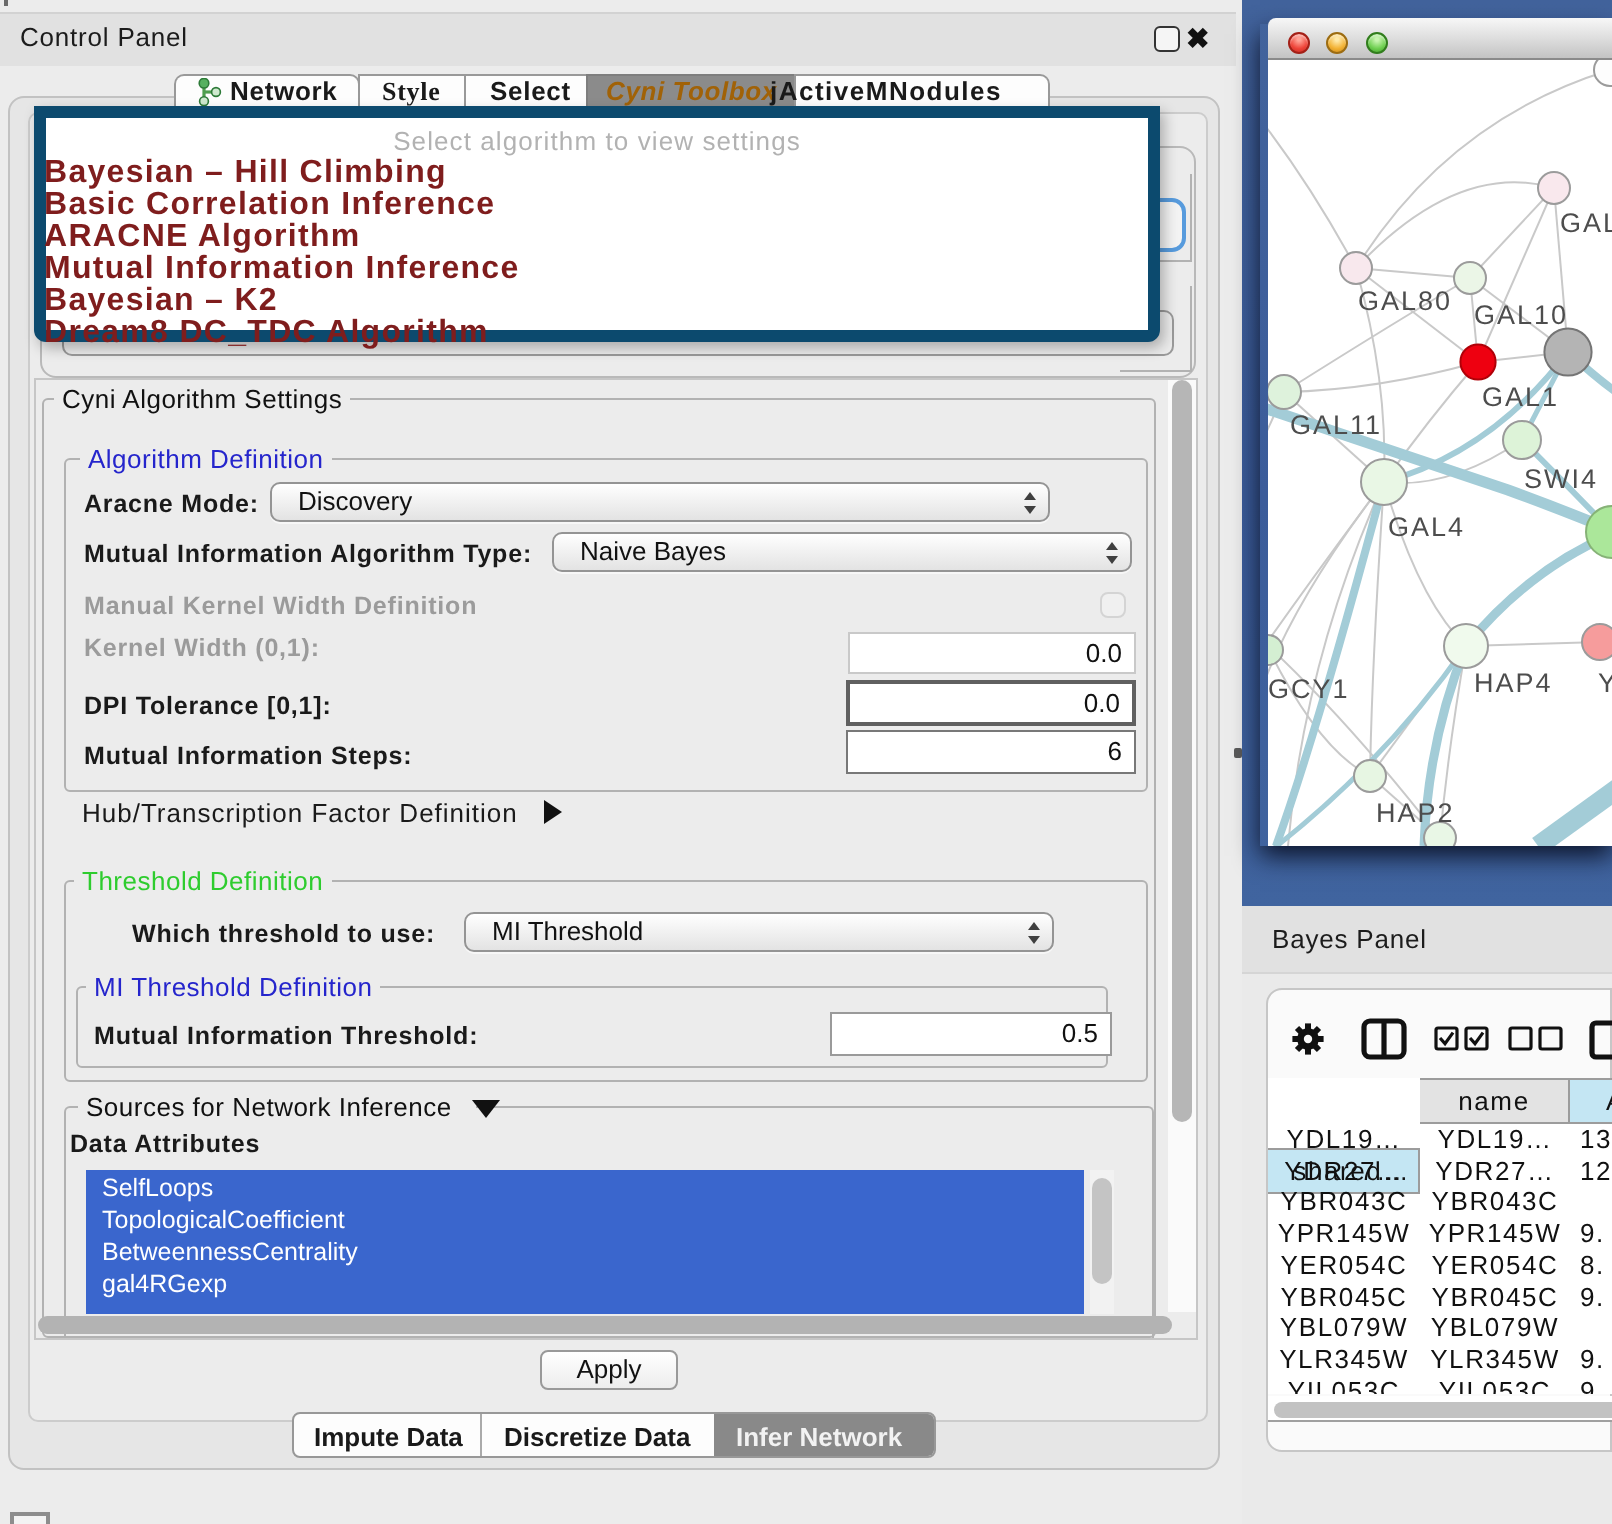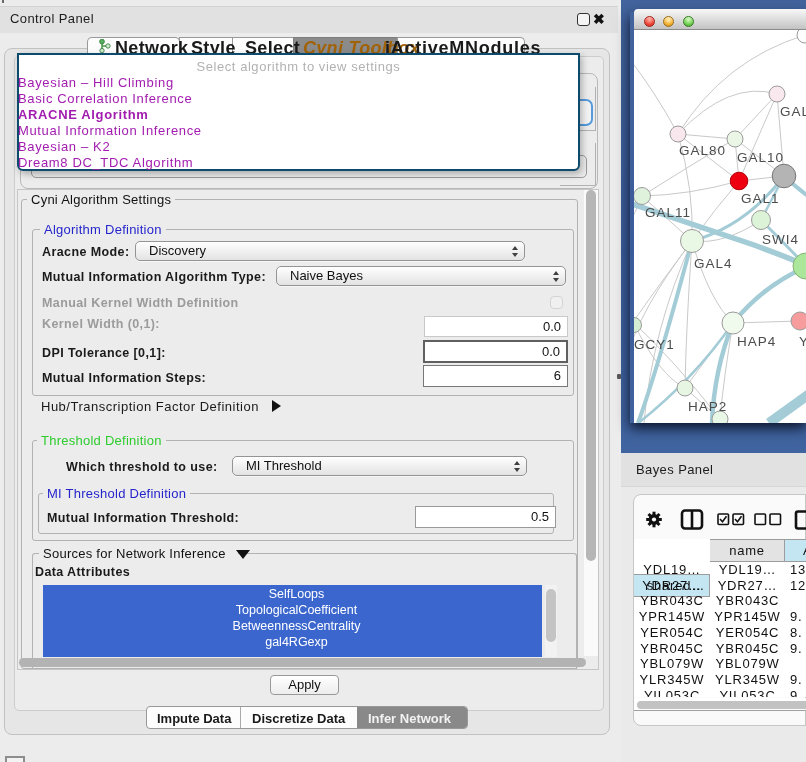--- a/index.html
+++ b/index.html
@@ -34,49 +34,49 @@
 
 <div class="abs" style="left:0;top:6px;width:618px;height:27px;background:#e1e1e1;border-top:1px solid #d2d2d2;"></div>
 <div class="abs" style="left:10px;top:11px;font-size:13px;letter-spacing:0.4px;color:#1c1c1c;">Control Panel</div>
 <div class="abs" style="left:577px;top:13px;width:13px;height:13px;border:1.5px solid #333;border-radius:3px;background:#f5f5f5;"></div>
 <div class="abs" style="left:593px;top:11px;font-size:14px;font-weight:bold;color:#111;">✖</div>
 
 <div class="abs" style="left:4px;top:48px;width:606px;height:687px;background:#e6e6e6;border:1px solid #c2c2c2;border-radius:8px;"></div>
 <div class="abs" style="left:14px;top:56px;width:590px;height:655px;background:#ececec;border:1px solid #cccccc;border-radius:5px;"></div>
 <div class="abs" style="left:17px;top:189px;width:582px;height:481px;background:#ececec;border:1px solid #c6c6c6;"></div>
 
-<div class="abs" style="left:87px;top:37px;width:438px;height:17px;font-size:18px;font-weight:bold;color:#1a1a1a;">
+<div class="abs" style="left:87px;top:37px;width:438px;height:17px;font-size:13px;font-weight:bold;color:#1a1a1a;">
   <div class="abs" style="left:0;top:0;width:93px;height:17px;background:#fdfdfd;border:1px solid #999;border-bottom:none;border-radius:5px 5px 0 0;"></div>
   <div class="abs" style="left:92px;top:0;width:54px;height:17px;background:#fdfdfd;border:1px solid #999;border-bottom:none;"></div>
   <div class="abs" style="left:145px;top:0;width:62px;height:17px;background:#fdfdfd;border:1px solid #999;border-bottom:none;"></div>
   <div class="abs" style="left:206px;top:0;width:105px;height:17px;background:#8b8b8b;border:1px solid #7e7e7e;border-bottom:none;"></div>
   <div class="abs" style="left:310px;top:0;width:128px;height:17px;background:#fdfdfd;border:1px solid #999;border-bottom:none;border-radius:0 5px 0 0;"></div>
   <svg class="abs" style="left:11px;top:2px;" width="14" height="15" viewBox="0 0 14 15">
     <line x1="4" y1="3" x2="4" y2="11" stroke="#4f9e4f" stroke-width="1.6"></line>
     <line x1="4" y1="7" x2="9" y2="7" stroke="#4f9e4f" stroke-width="1.6"></line>
     <circle cx="4" cy="2.6" r="2.4" fill="#56b060" stroke="#2d7a38" stroke-width="0.8"></circle>
     <circle cx="10" cy="7" r="2.2" fill="#cfe9cf" stroke="#2d7a38" stroke-width="0.8"></circle>
     <circle cx="4" cy="11.6" r="2.2" fill="#cfe9cf" stroke="#2d7a38" stroke-width="0.8"></circle>
   </svg>
   <div class="abs" style="left:28px;top:1px;letter-spacing:0.35px;">Network</div>
-  <div class="abs" style="left:104px;top:1px;letter-spacing:0.35px;">Style</div>
+  <div class="abs" style="left:104px;top:1px;letter-spacing:0.35px;font-family:Liberation Serif, serif;">Style</div>
   <div class="abs" style="left:158px;top:1px;letter-spacing:0.35px;">Select</div>
   <div class="abs" style="left:216px;top:1px;letter-spacing:0.3px;color:#a16207;font-style:italic;">Cyni Toolbox</div>
   <div class="abs" style="left:298px;top:1px;letter-spacing:0.75px;">jActiveMNodules</div>
 </div>
 
 <div class="abs" style="left:20px;top:73px;width:578px;height:116px;background:#ececec;border:1px solid #b9b9b9;border-radius:8px;"></div>
 <div class="abs" style="left:560px;top:87px;width:36px;height:44px;border:1px solid #b2b2b2;border-top:none;border-left:none;"></div>
 <div class="abs" style="left:553px;top:99px;width:40px;height:27px;border:2.5px solid #579bdd;border-radius:7px;background:#f3f3f3;"></div>
 <div class="abs" style="left:560px;top:143px;width:36px;height:43px;border:1px solid #b2b2b2;border-top:none;border-left:none;"></div>
 <div class="abs" style="left:31px;top:155px;width:556px;height:23px;border:1px solid #9a9a9a;border-radius:5px;background:#ececec;"></div>
 
-<div class="abs" style="left:17px;top:53px;width:563px;height:118px;background:#fff;border:2px solid #0c4a6e;border-radius:0 0 6px 6px;box-shadow:2px 3px 7px rgba(0,0,0,.28);z-index:30;">
+<div class="abs" style="left:17px;top:53px;width:563px;height:118px;background:#fff;border:6px solid #0c4a6e;border-radius:0 0 6px 6px;box-shadow:2px 3px 7px rgba(0,0,0,.28);z-index:30;">
   <div class="abs" style="left:0;top:4px;width:100%;text-align:center;font-size:13px;letter-spacing:0.55px;color:#b2b2b2;">Select algorithm to view settings</div>
-  <div class="abs" style="left:-1px;top:20px;font-size:13px;letter-spacing:0.65px;color:#a21caf;line-height:15.9px;">
+  <div class="abs" style="left:-1px;top:20px;font-size:16px;letter-spacing:0.65px;color:#7f1d1d;line-height:15.9px;font-weight:bold;">
     Bayesian – Hill Climbing<br>
     Basic Correlation Inference<br>
     <b>ARACNE Algorithm</b><br>
     Mutual Information Inference<br>
     Bayesian – K2<br>
     Dream8 DC_TDC Algorithm
   </div>
 </div>
 
 <div class="gbox" style="left:21px;top:199px;width:557px;height:470px;border-radius:3px;">
@@ -111,21 +111,21 @@
   <div class="gtitle" style="left:4px;color:#2525cc;">MI Threshold Definition</div>
 </div>
 <div class="lbl abs" style="left:47px;top:511px;">Mutual Information Threshold:</div>
 <div class="field" style="left:415px;top:506px;width:141px;height:22px;border:1px solid #9a9a9a;line-height:20px;">0.5</div>
 
 <div class="gbox" style="left:32px;top:553px;width:545px;height:116px;border-bottom:none;border-radius:3px 3px 0 0;">
   <div class="gtitle" style="left:6px;color:#111;">Sources for Network Inference &nbsp;</div>
 </div>
 <div class="abs" style="left:236px;top:550px;width:0;height:0;border-left:7px solid transparent;border-right:7px solid transparent;border-top:9px solid #111;z-index:5;"></div>
 <div class="abs lbl" style="left:35px;top:565px;">Data Attributes</div>
-<div class="abs" style="left:43px;top:585px;width:499px;height:72px;background:#3a66cd;color:#fff;font-size:12.5px;line-height:15.9px;padding:2px 0 0 8px;overflow:hidden;text-align:center;">
+<div class="abs" style="left:43px;top:585px;width:499px;height:72px;background:#3a66cd;color:#fff;font-size:12.5px;line-height:15.9px;padding:2px 0 0 8px;overflow:hidden;">
   SelfLoops<br>TopologicalCoefficient<br>BetweennessCentrality<br>gal4RGexp
 </div>
 <div class="abs" style="left:545px;top:585px;width:12px;height:72px;background:#f2f2f2;"></div>
 <div class="abs" style="left:546px;top:589px;width:10px;height:53px;background:#c4c4c4;border-radius:5px;"></div>
 
 <div class="abs" style="left:19px;top:658px;width:567px;height:9px;background:#b3b3b3;border-radius:4.5px;"></div>
 
 <div class="abs" style="left:584px;top:190px;width:14px;height:466px;background:#fafafa;"></div>
 <div class="abs" style="left:586px;top:190px;width:10px;height:371px;background:#b6b6b6;border-radius:5px;"></div>
 

